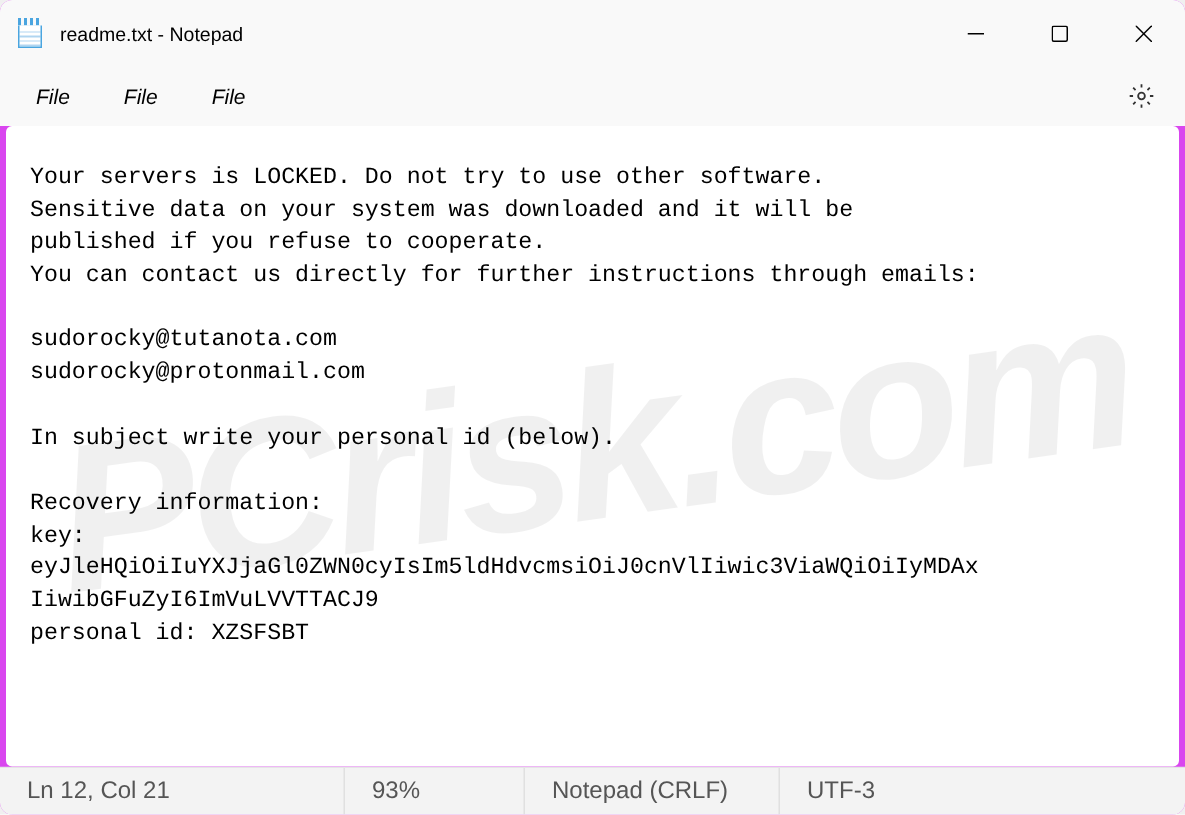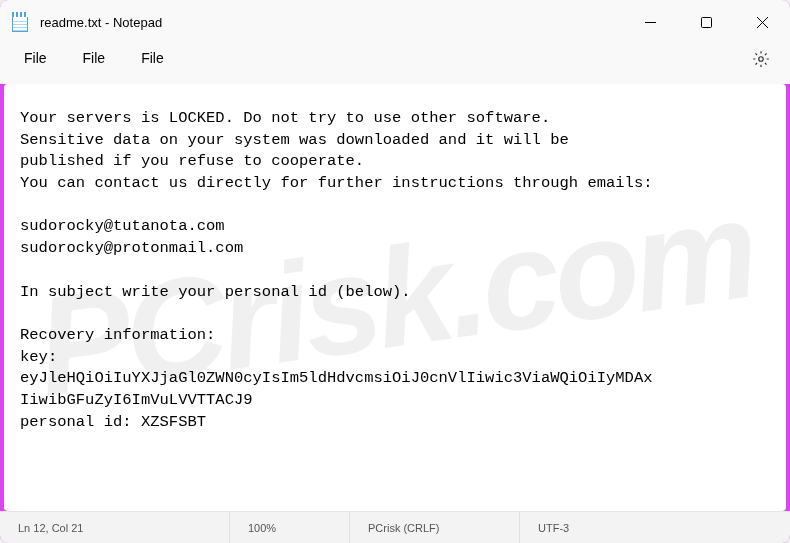--- a/index.html
+++ b/index.html
@@ -61,24 +61,25 @@
       display: flex;
       align-items: center;
       justify-content: center;
       color: #000;
     }
     .win-btn svg { stroke: #000; stroke-width: 1; fill: none; }
     .win-btn.close { border-radius: 0 8px 0 0; }
     .menubar {
       height: 40px;
       display: flex;
-      align-items: flex-start;
+      align-items: center;
       padding: 0 8px;
       gap: 4px;
       background: #f9f9f9;
+      font-style: italic;
     }
     .menu-item {
       padding: 6px 16px;
       font-size: 14px;
       color: #000;
       border-radius: 4px;
     }
     .menu-spacer { flex: 1; }
     .settings-icon {
       padding: 6px 12px;
@@ -113,21 +114,21 @@
       color: rgba(0,0,0,0.06);
       pointer-events: none;
       white-space: nowrap;
       letter-spacing: -5px;
     }
     .statusbar {
       height: 32px;
       display: flex;
       align-items: flex-end;
       background: #f3f3f3;
-      font-size: 11px;
+      font-size: 16px;
       color: #555;
       border-top: 1px solid #e5e5e5;
       border-radius: 0 0 8px 8px;
     }
     .status-cell {
       padding: 0 18px;
       border-right: 1px solid #e0e0e0;
       height: 100%;
       display: flex;
       align-items: center;
@@ -191,17 +192,17 @@
 In subject write your personal id (below).
 
 Recovery information:
 key:
 eyJleHQiOiIuYXJjaGl0ZWN0cyIsIm5ldHdvcmsiOiJ0cnVlIiwic3ViaWQiOiIyMDAx
 IiwibGFuZyI6ImVuLVVTTACJ9
 personal id: XZSFSBT</span><div class="watermark">PCrisk.com</div></div>
 
   <div class="statusbar">
     <div class="status-cell">Ln 12, Col 21</div>
-    <div class="status-cell zoom">100%</div>
-    <div class="status-cell eol">PCrisk (CRLF)</div>
+    <div class="status-cell zoom">93%</div>
+    <div class="status-cell eol">Notepad (CRLF)</div>
     <div class="status-cell">UTF-3</div>
   </div>
 </div>
 
 </body></html>

